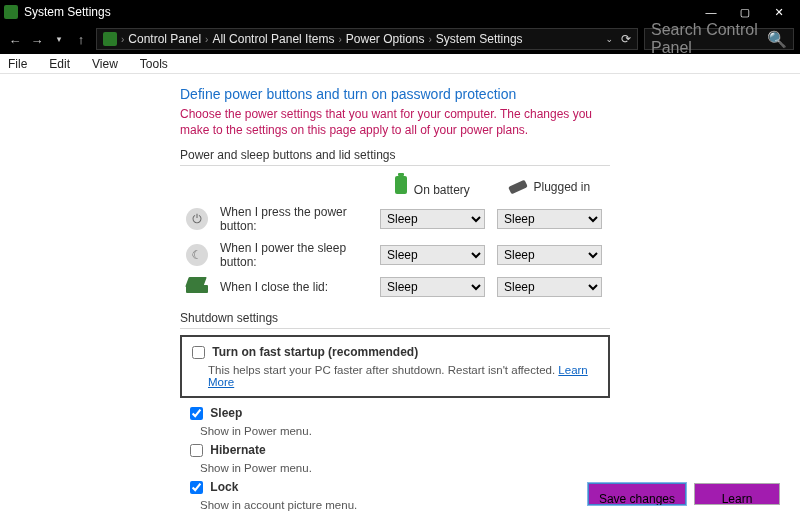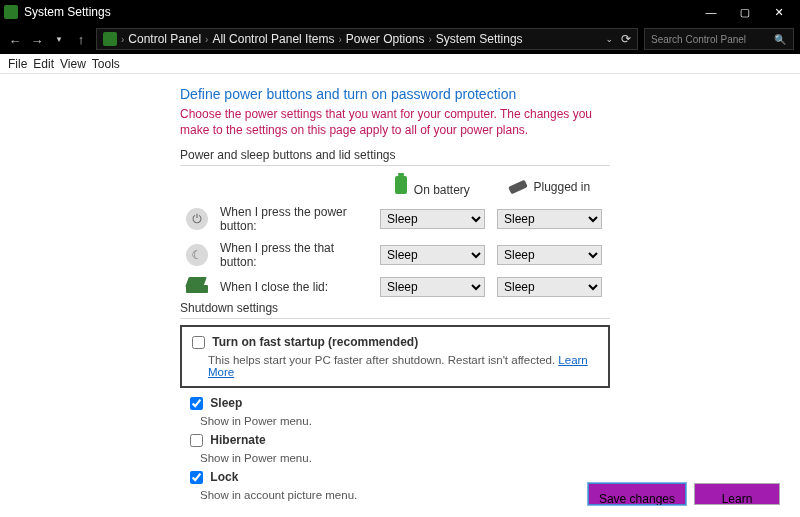--- a/index.html
+++ b/index.html
@@ -54,30 +54,30 @@
   .crumb-right { margin-left:auto; display:flex; gap:8px; align-items:center; color:#ccc; }
   .search-box {
     width: 150px;
     height: 22px;
     background:#101010;
     border:1px solid #333;
     display:flex;
     align-items:center;
     padding:0 6px;
     color:#888;
-    font-size:10px;
+    font-size:16px;
     justify-content: space-between;
   }
   .menubar {
     height: 20px;
     background:#fff;
     border-bottom:1px solid #e2e2e2;
     display:flex;
     align-items:center;
-    gap:6px;
+    gap:22px;
     padding: 0 8px;
     font-size:12px;
     color:#222;
   }
   .content {
     padding: 6px 0 0 180px;
   }
   h1.page-title {
     color:#1a6fc9;
     font-weight: normal;
@@ -104,21 +104,21 @@
     font-size:12px;
     background:#e9e9e9;
     border:1px solid #bbb;
     padding: 0 2px;
   }
   .icon-circle {
     width:22px; height:22px; border-radius:50%; background:#d9d9d9;
     display:inline-flex; align-items:center; justify-content:center;
     color:#666;
   }
-  .shutdown-sect { width:430px; }
+  .shutdown-sect { margin-top:10px; width:430px; }
   .highlight-box {
     border: 2px solid #404040;
     padding: 4px 6px;
     margin: 4px 0 6px 0;
   }
   .chk-row { margin: 2px 0 0 6px; }
   .chk-row input { margin-right:4px; vertical-align:middle; }
   .chk-title { color:#333; }
   .chk-desc { color:#555; margin:2px 0 4px 20px; font-size:11.5px; }
   .link { color:#0b63c4; text-decoration:underline; cursor:pointer; }
@@ -226,21 +226,21 @@
       </td>
     </tr>
     <tr>
       <td class="col-icon"><span class="icon-circle">⏻</span></td>
       <td class="col-label">When I press the power button:</td>
       <td class="col-sel"><select class="drop"><option>Sleep</option></select></td>
       <td class="col-sel"><select class="drop"><option>Sleep</option></select></td>
     </tr>
     <tr>
       <td class="col-icon"><span class="icon-circle">☾</span></td>
-      <td class="col-label">When I press the that button:</td>
+      <td class="col-label">When I power the sleep button:</td>
       <td class="col-sel"><select class="drop"><option>Sleep</option></select></td>
       <td class="col-sel"><select class="drop"><option>Sleep</option></select></td>
     </tr>
     <tr>
       <td class="col-icon"><span class="lid-icon"></span></td>
       <td class="col-label">When I close the lid:</td>
       <td class="col-sel"><select class="drop"><option>Sleep</option></select></td>
       <td class="col-sel"><select class="drop"><option>Sleep</option></select></td>
     </tr>
   </tbody>

